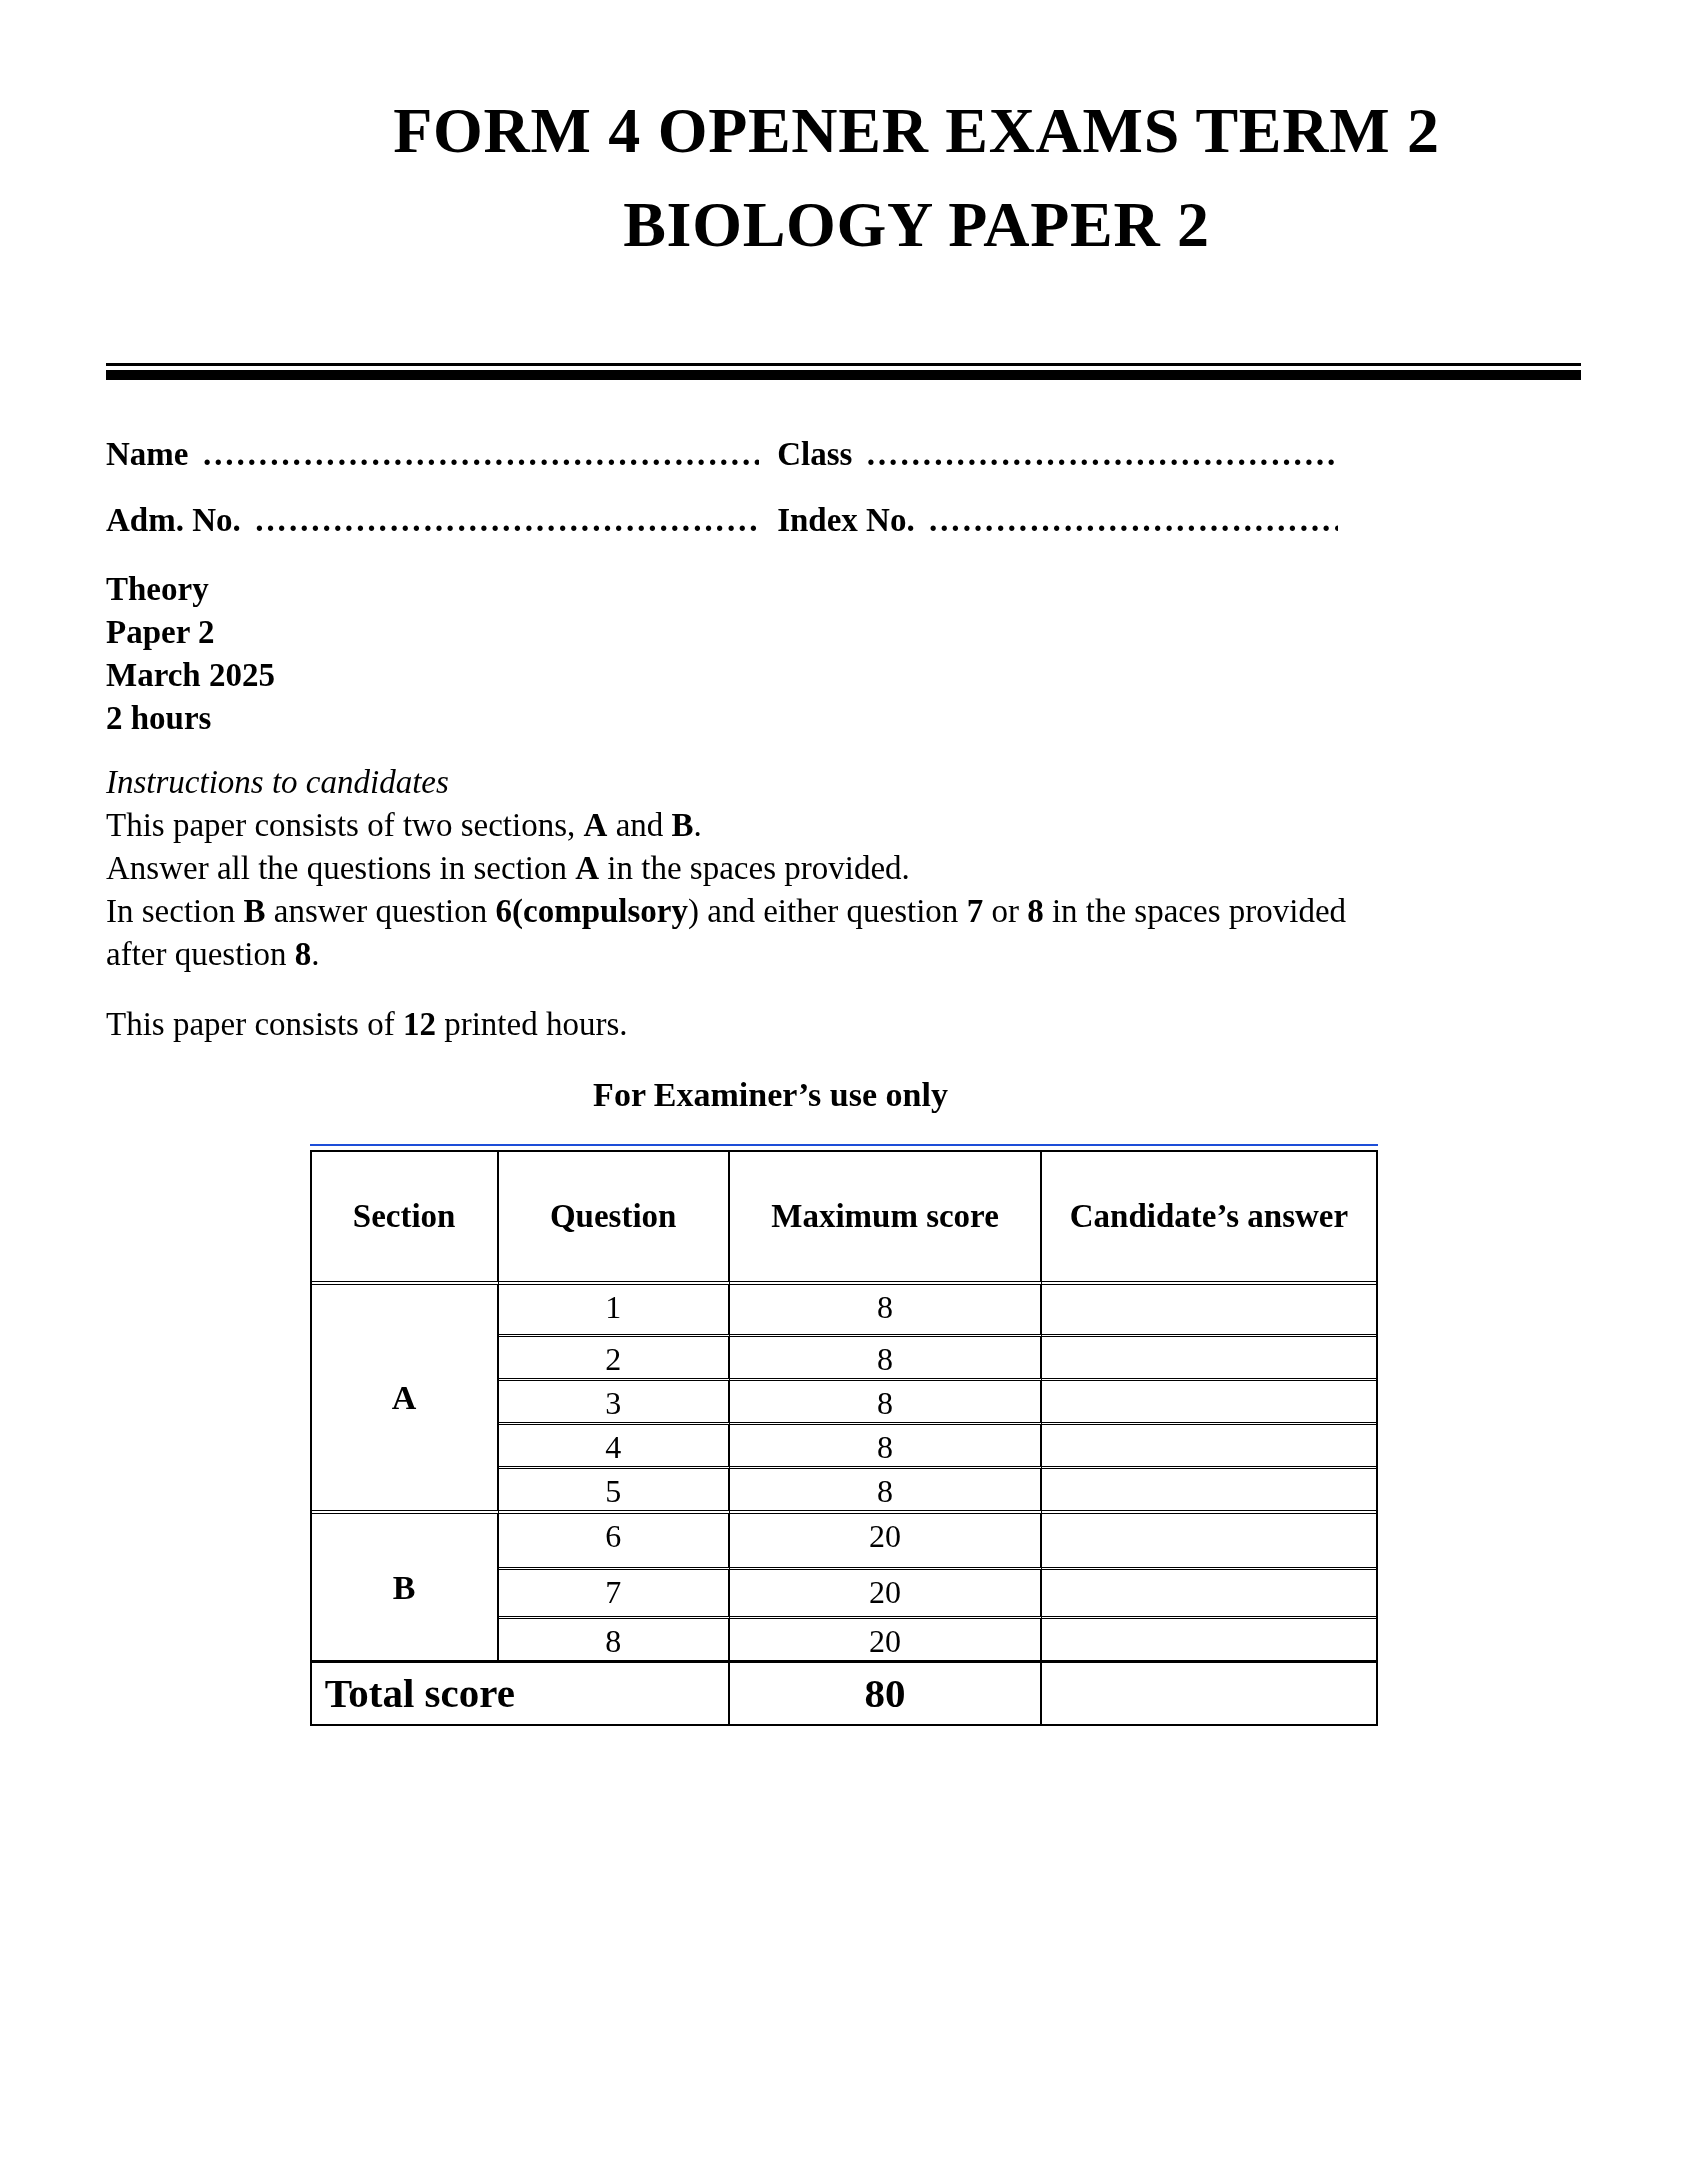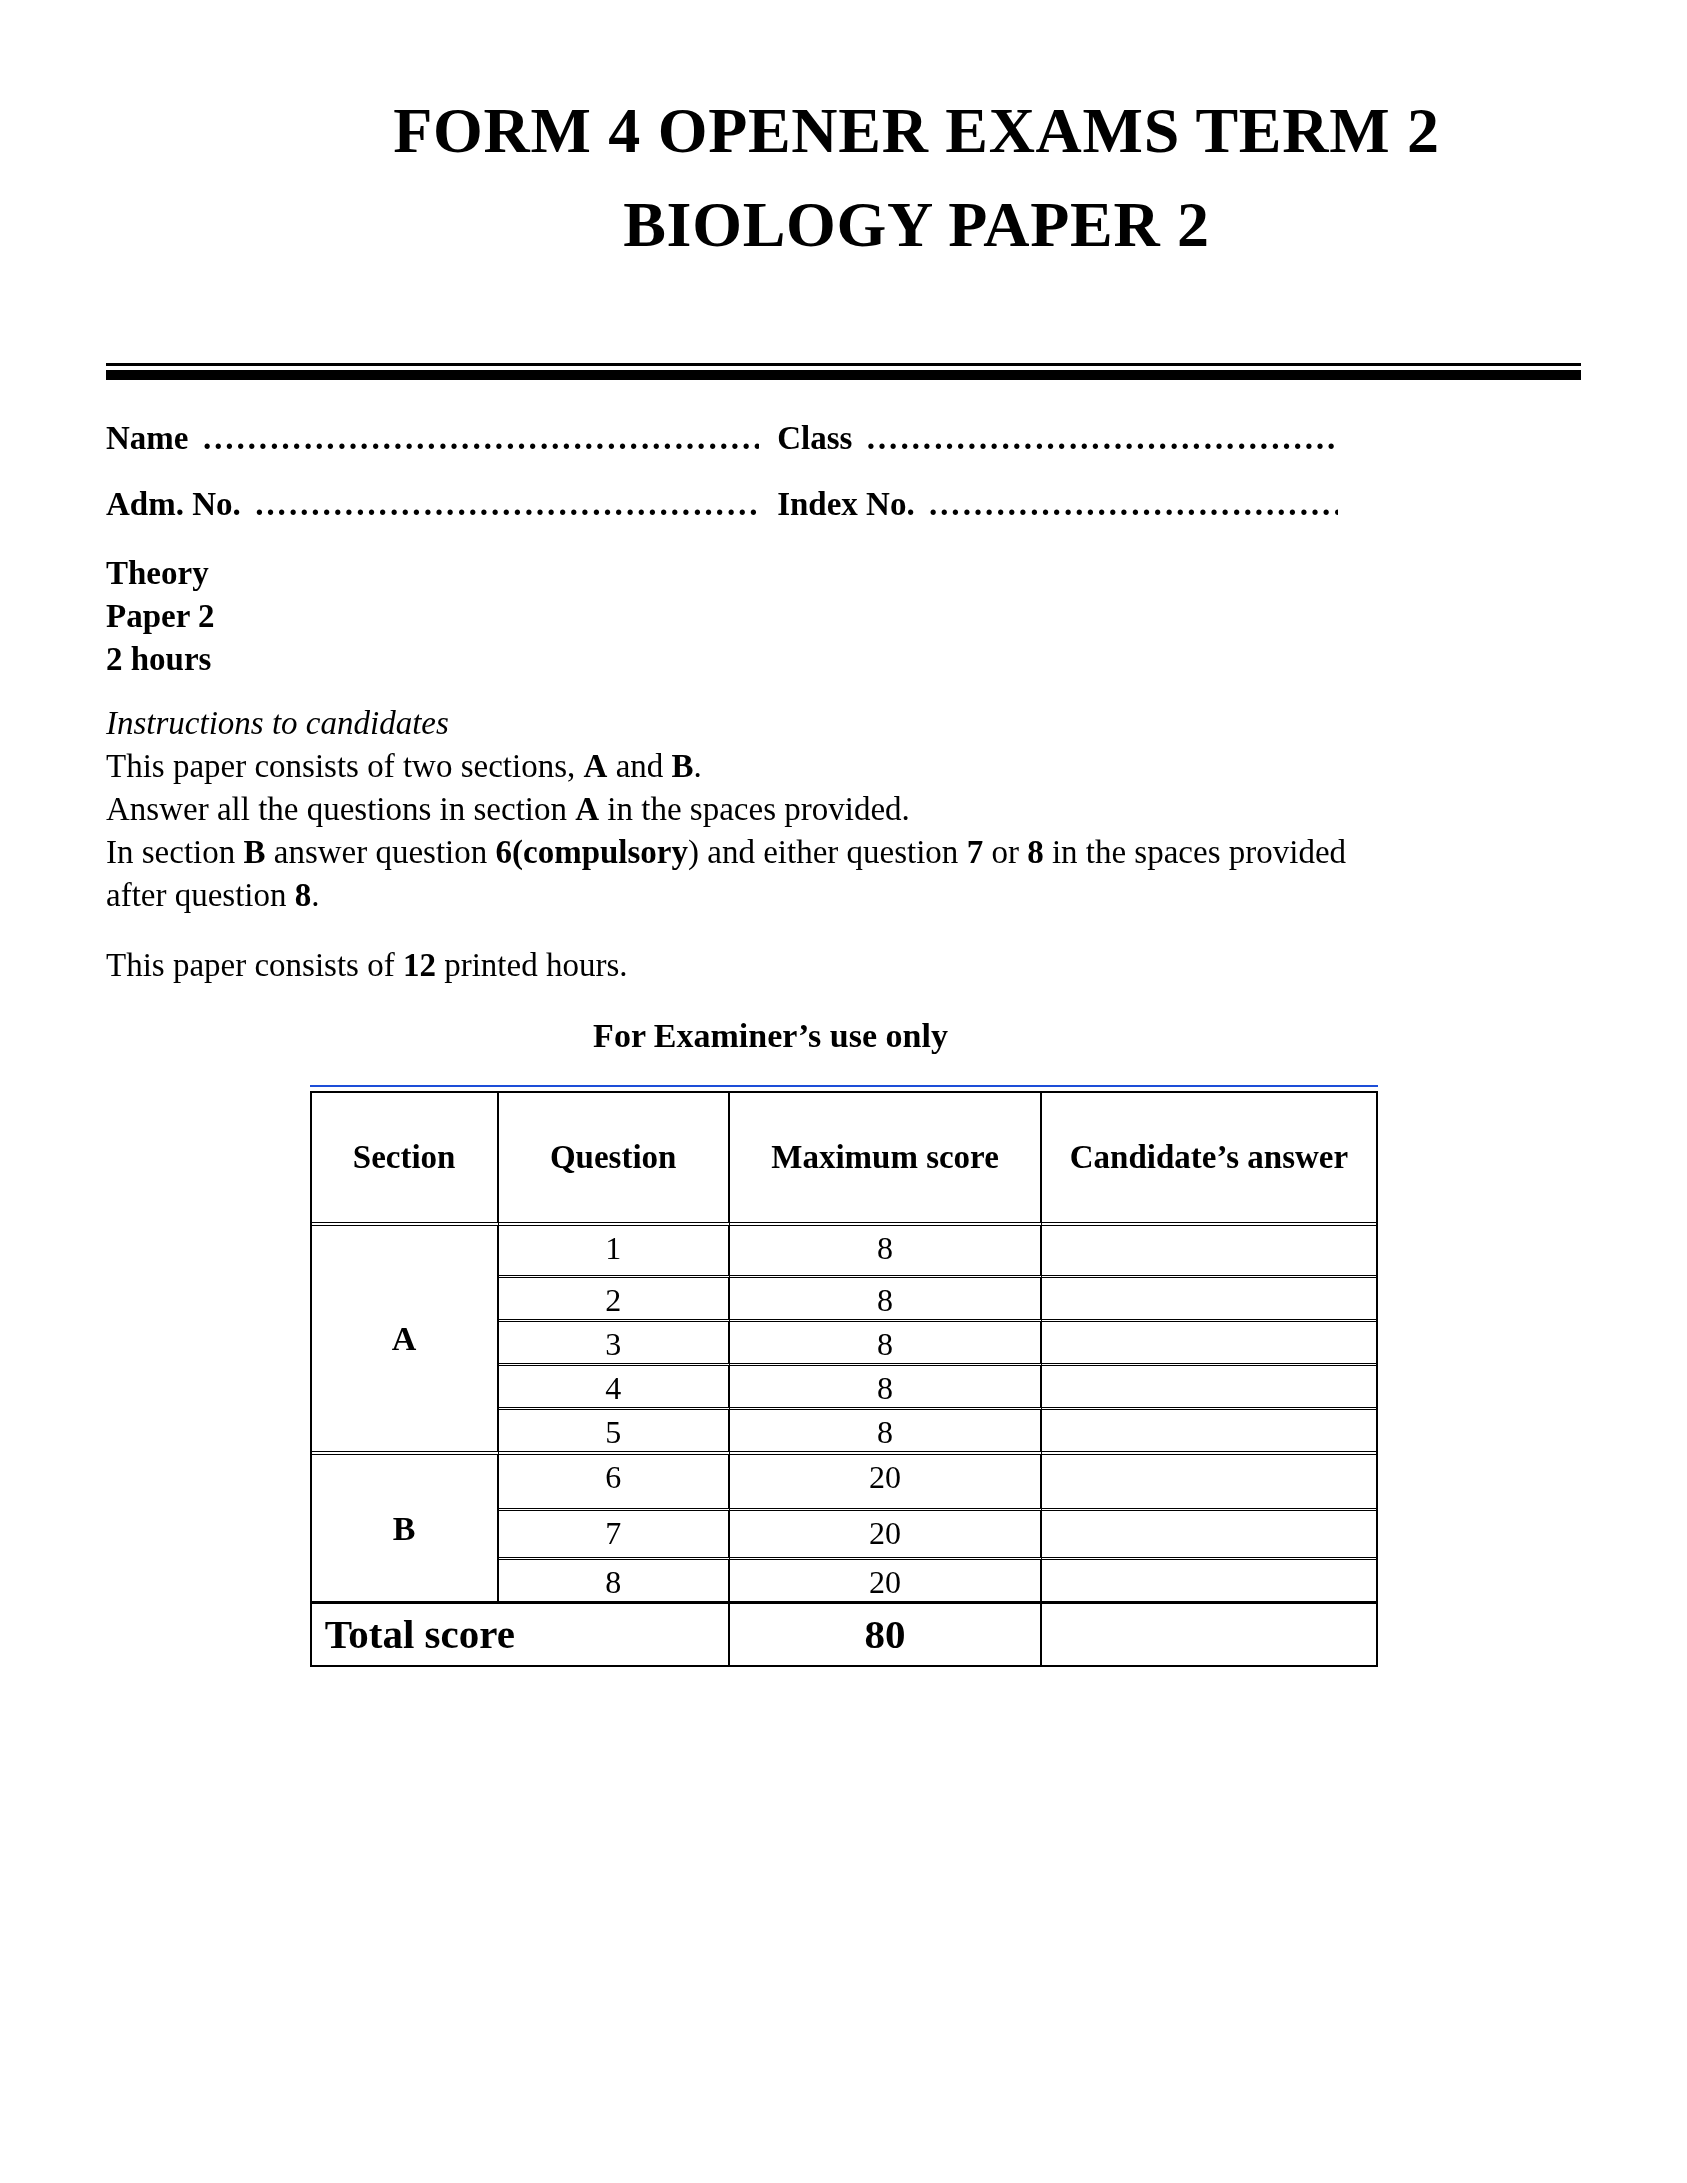--- a/index.html
+++ b/index.html
@@ -44,21 +44,21 @@
   .rule-thick { height: 10.6px; background: #000; margin-top: 4px; }
 
   
   .fieldrow {
     display: flex;
     align-items: baseline;
     font-size: 33px;
     font-weight: bold;
     white-space: nowrap;
   }
-  .fieldrow-name { margin-top: 40px; }
+  .fieldrow-name { margin-top: 56px; }
   .fieldrow-adm  { margin-top: 29px; }
   .fgroup1 {
     flex: 0 0 45.5%;
     display: flex;
     align-items: baseline;
     overflow: hidden;
   }
   .fgroup2 {
     flex: 0 0 38%;
     display: flex;
@@ -207,20 +207,21 @@
     </div>
     <div class="fgroup2">
       <span class="flabel">Index No.</span>
       <span class="fdots">…………………………………………..………………</span>
     </div>
   </div>
 
   <div class="course-block">
     <p>Theory</p>
     <p>Paper 2</p>
+    <p>March 2025</p>
     <p>2 hours</p>
   </div>
 
   <div class="instructions">
     <p class="instr-heading">Instructions to candidates</p>
     <p><span>This paper consists of two sections, </span><b>A</b><span> and </span><b>B</b><span>.</span></p>
     <p><span>Answer all the questions in section </span><b>A</b><span> in the spaces provided.</span></p>
     <p><span>In section </span><b>B</b><span> answer question </span><b>6(compulsory</b><span>) and either question </span><b>7</b><span> or </span><b>8</b><span> in the spaces provided</span></p>
     <p><span>after question </span><b>8</b><span>.</span></p>
     <p class="pages-line"><span>This paper consists of </span><b>12</b><span> printed hours.</span></p>

